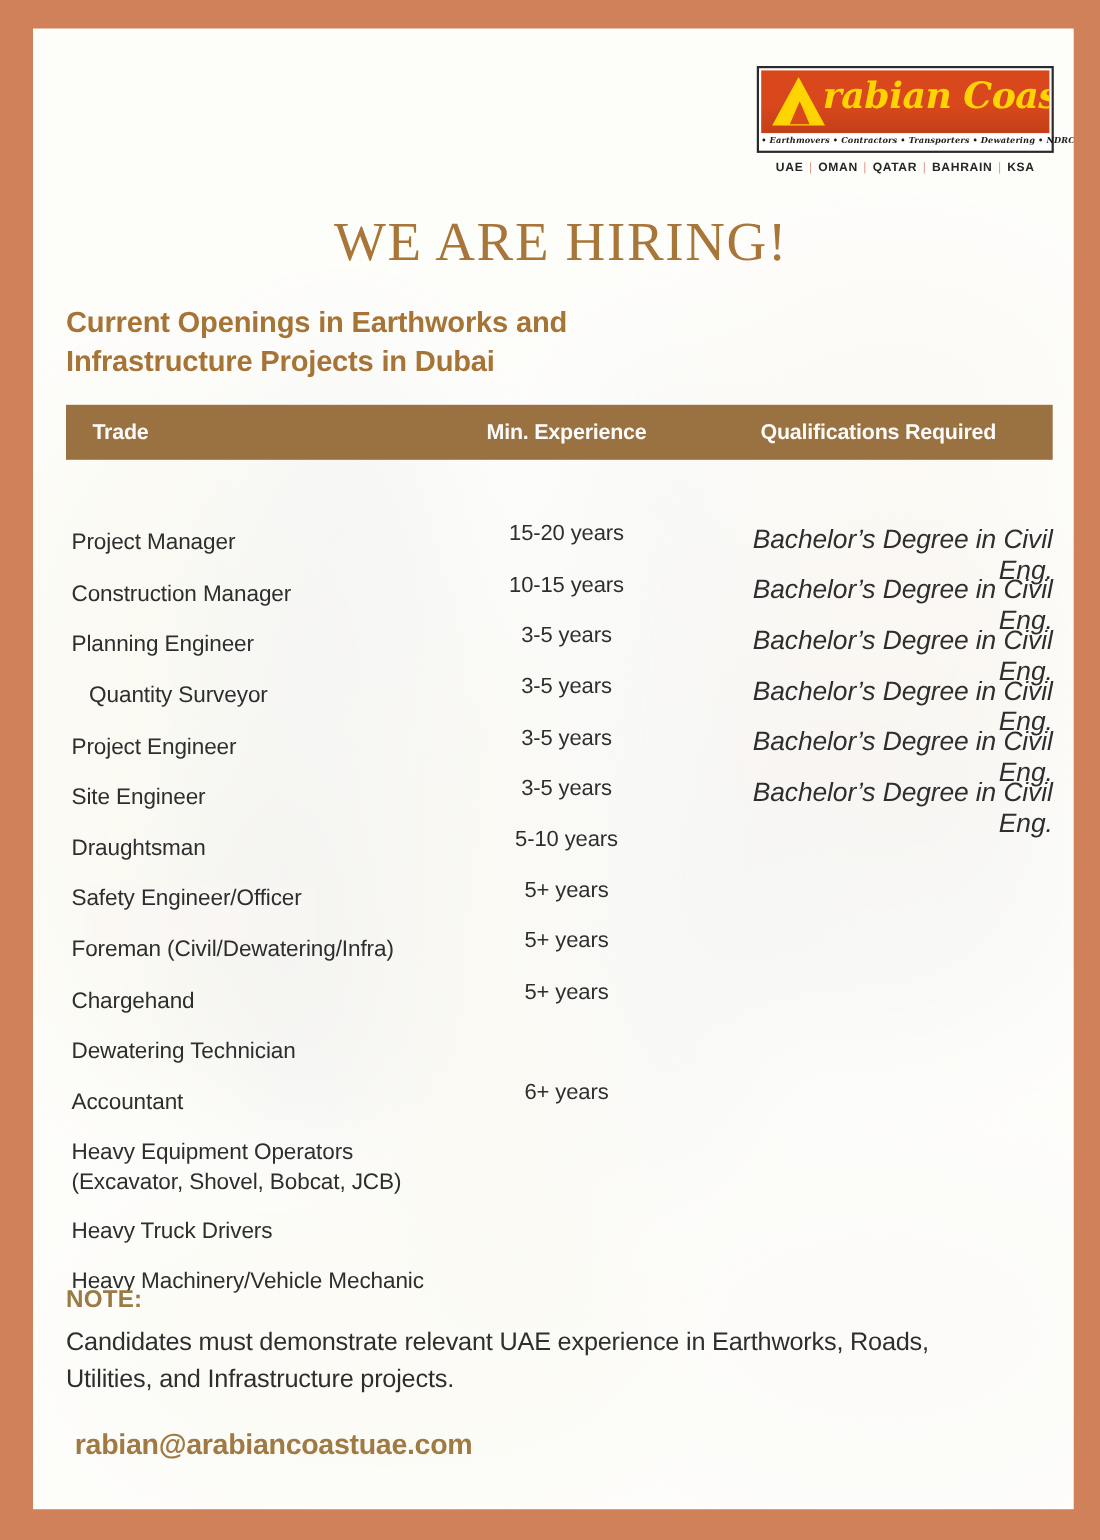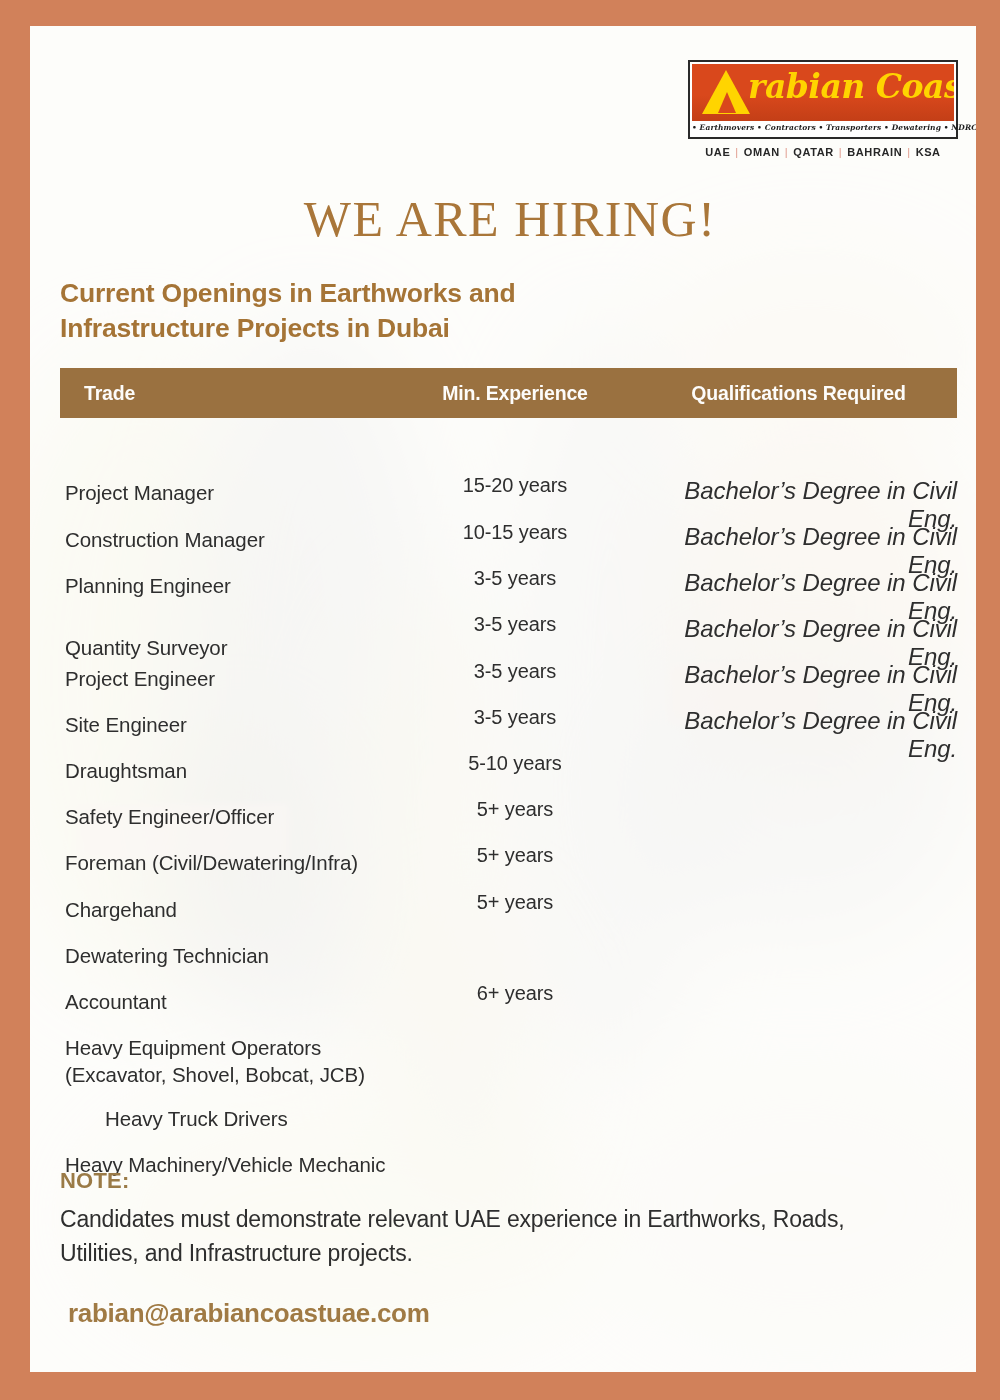--- a/index.html
+++ b/index.html
@@ -325,21 +325,21 @@
             <div class="cell-trade" style="position: absolute; top: 105px; left: 0px;">
               <div>Construction Manager</div>
             </div>
             <div class="cell-exp" style="position: absolute; top: 99px; left: 330px;">10-15 years</div>
             <div class="cell-qual" style="position: absolute; top: 101px; left: 580px; width: 317px;">Bachelor’s Degree in Civil Eng.</div>
             <div class="cell-trade" style="position: absolute; top: 151px; left: 0px;">
               <div>Planning Engineer</div>
             </div>
             <div class="cell-exp" style="position: absolute; top: 145px; left: 330px;">3-5 years</div>
             <div class="cell-qual" style="position: absolute; top: 147px; left: 580px; width: 317px;">Bachelor’s Degree in Civil Eng.</div>
-            <div class="cell-trade" style="position: absolute; top: 197px; left: 0px; margin-top: 16px;">
+            <div class="cell-trade" style="position: absolute; top: 197px; left: 16px;">
               <div>Quantity Surveyor</div>
             </div>
             <div class="cell-exp" style="position: absolute; top: 191px; left: 330px;">3-5 years</div>
             <div class="cell-qual" style="position: absolute; top: 193px; left: 580px; width: 317px;">Bachelor’s Degree in Civil Eng.</div>
             <div class="cell-trade" style="position: absolute; top: 244px; left: 0px;">
               <div>Project Engineer</div>
             </div>
             <div class="cell-exp" style="position: absolute; top: 238px; left: 330px;">3-5 years</div>
             <div class="cell-qual" style="position: absolute; top: 239px; left: 580px; width: 317px;">Bachelor’s Degree in Civil Eng.</div>
             <div class="cell-trade" style="position: absolute; top: 290px; left: 0px;">
@@ -367,21 +367,21 @@
               <div>Dewatering Technician</div>
             </div>
             <div class="cell-trade" style="position: absolute; top: 567px; left: 0px;">
               <div>Accountant</div>
             </div>
             <div class="cell-exp" style="position: absolute; top: 560px; left: 330px;">6+ years</div>
             <div class="cell-trade two-line" style="position: absolute; top: 613px; left: 0px;">
               <div>Heavy Equipment Operators</div>
               <div>(Excavator, Shovel, Bobcat, JCB)</div>
             </div>
-            <div class="cell-trade" style="position: absolute; top: 684px; left: 0px; margin-left: 40px;">
+            <div class="cell-trade" style="position: absolute; top: 684px; left: 0px;">
               <div>Heavy Truck Drivers</div>
             </div>
             <div class="cell-trade" style="position: absolute; top: 730px; left: 0px;">
               <div>Heavy  Machinery/Vehicle Mechanic</div>
             </div>
           </div>
       </div>
 
       <div class="note-block">
         <div class="note-label">NOTE:</div>

